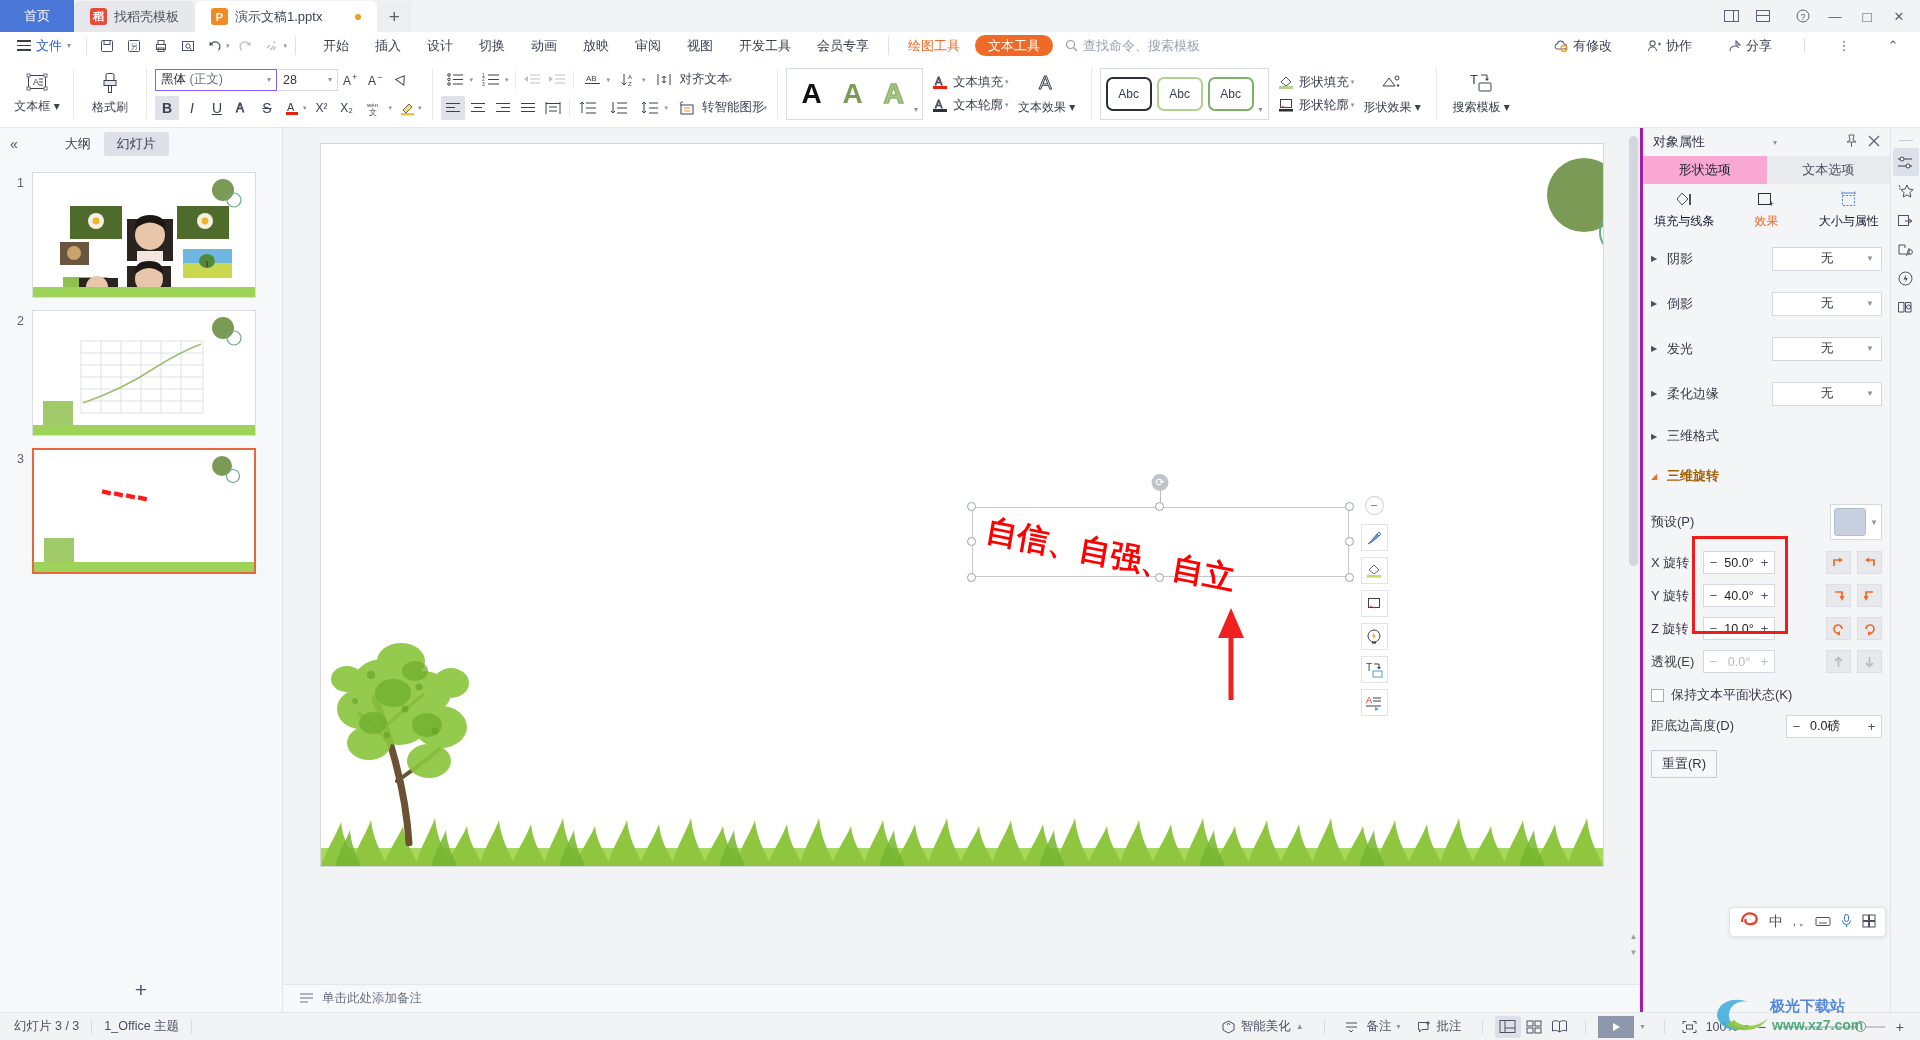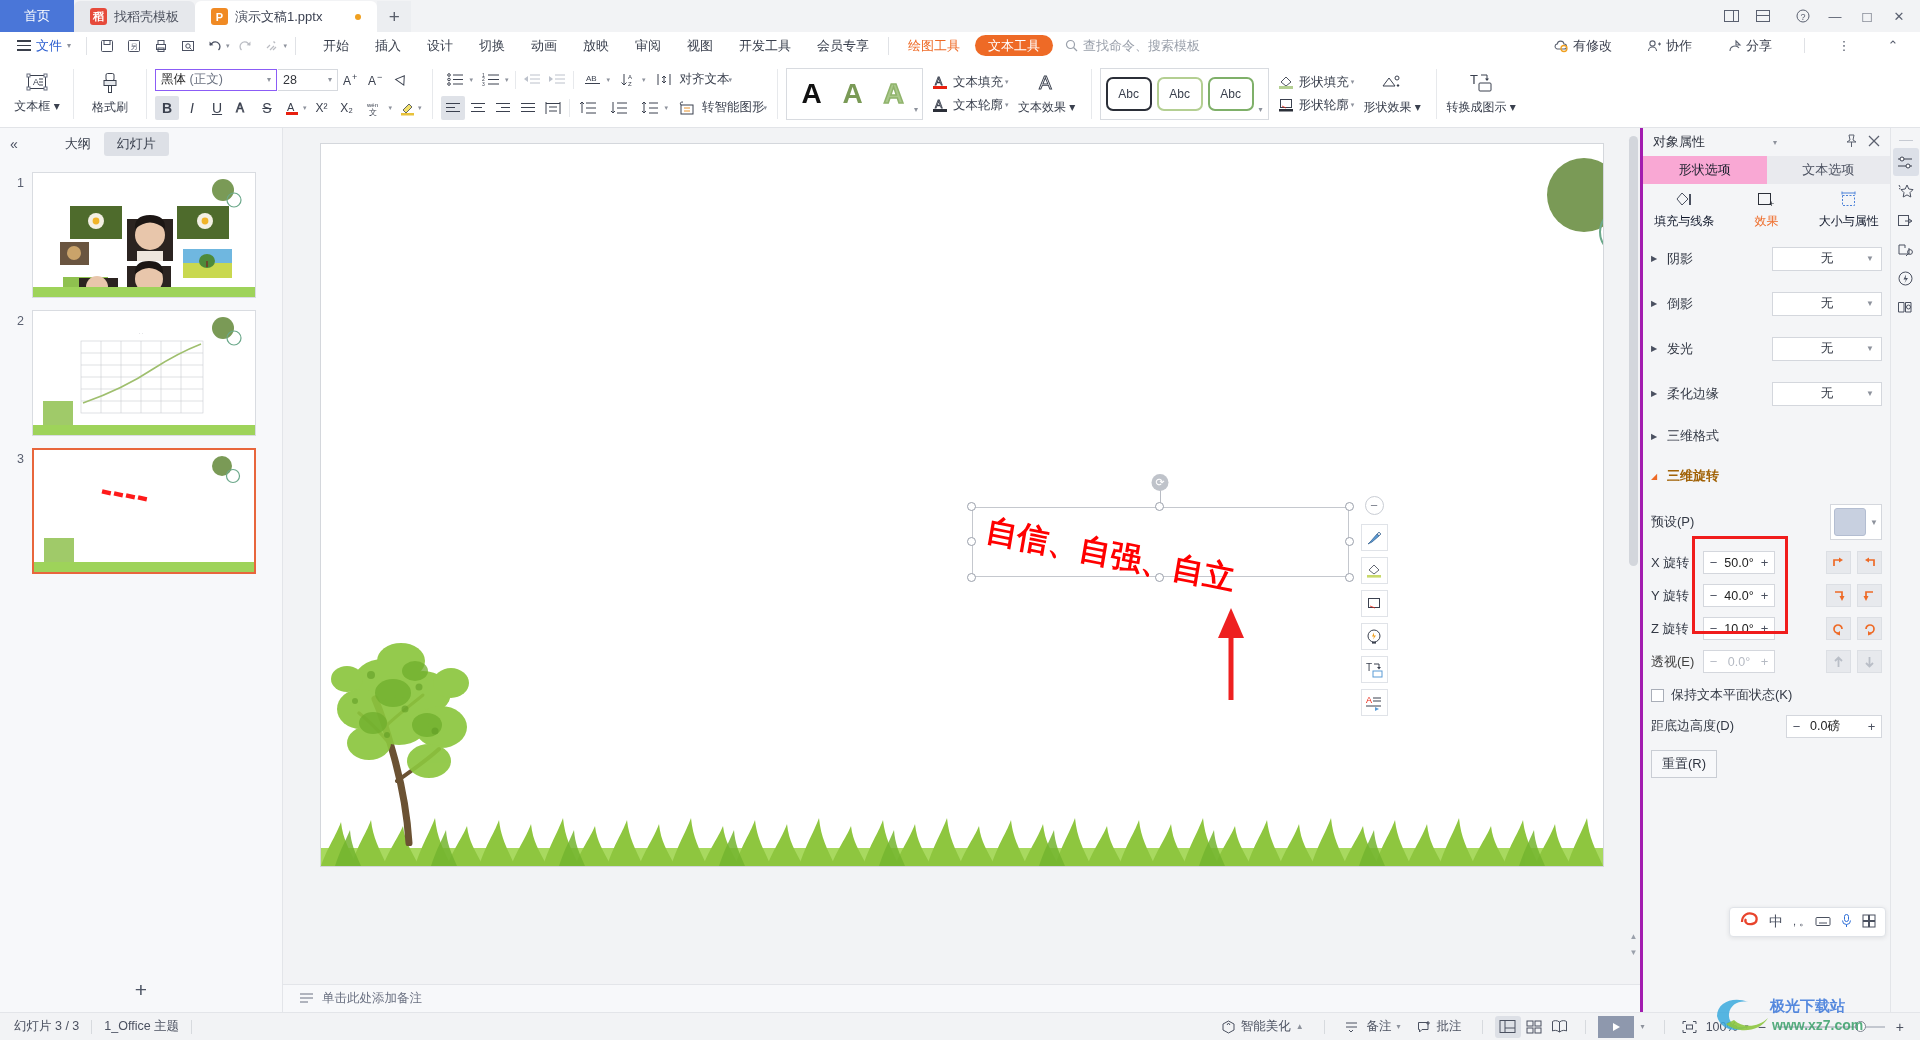--- a/index.html
+++ b/index.html
@@ -759,21 +759,21 @@
     <div class="rsep"></div>
 
     <div class="rgroup">
       <div class="bigbtn w70">
         <svg width="26" height="24" viewBox="0 0 26 24">
           <text x="2" y="13" font-size="13" fill="#3a404e">T</text>
           <path d="M13 4 L19 4 L19 9" fill="none" stroke="#3a404e"></path>
             <path d="M17 7.5 L19 10 L21 7.5" fill="#3a404e"></path>
           <rect x="11" y="12" width="12" height="8" rx="1" fill="none" stroke="#3a404e"></rect>
         </svg>
-        <span class="lbl"><span>转换成图示</span> ▾</span>
+        <span class="lbl"><span>搜索模板</span> ▾</span>
       </div>
     </div>
   </div>
 
   <div class="body">
 
     <div class="thumbpanel">
       <div class="thumbhead">
         <span class="collapse">«</span>
         <span class="thtab">大纲</span>

